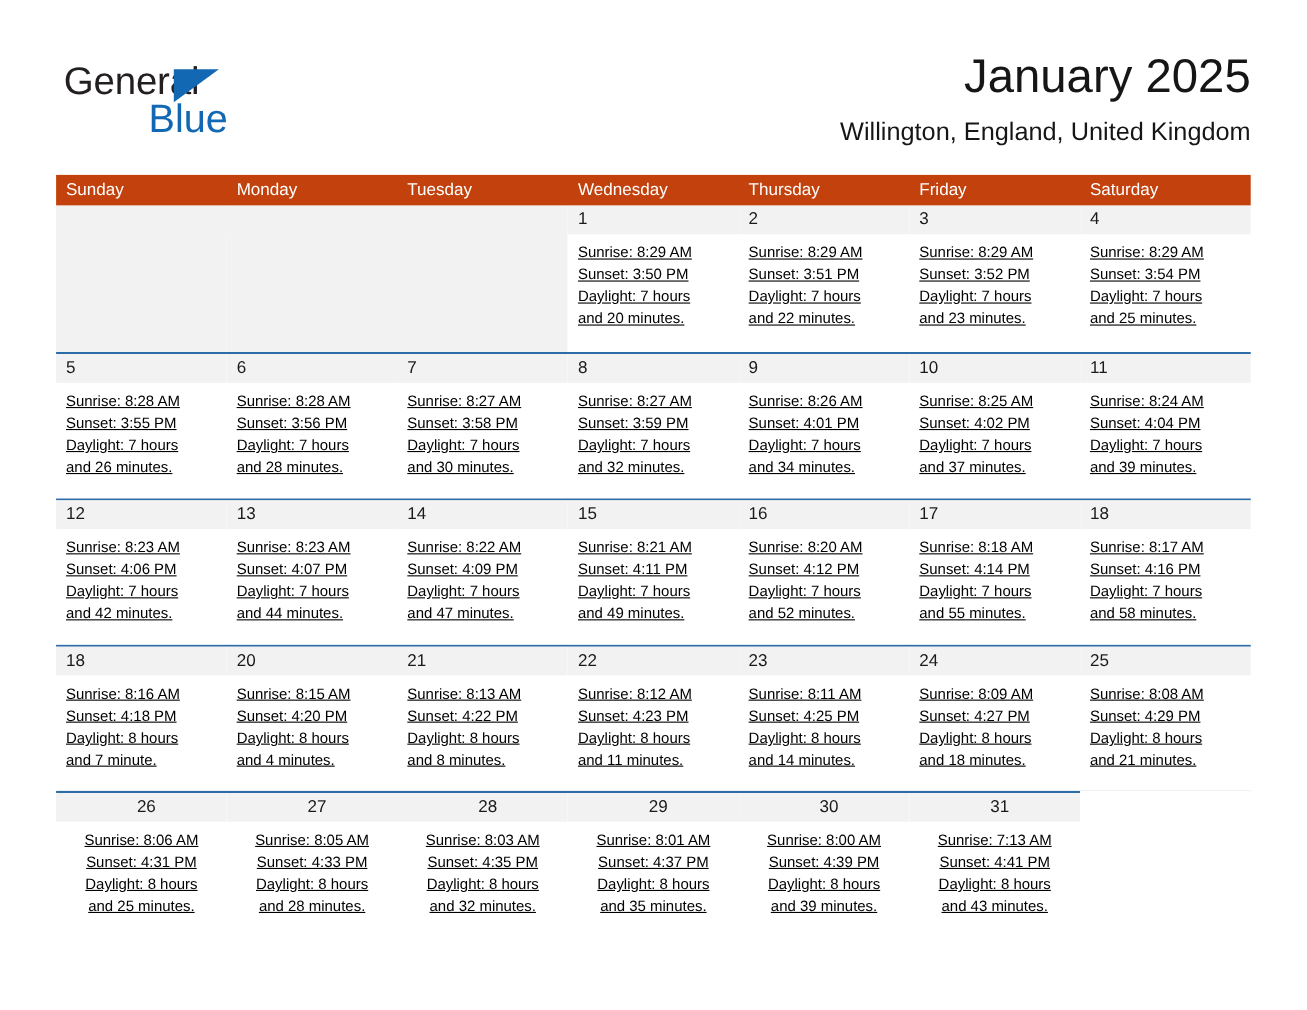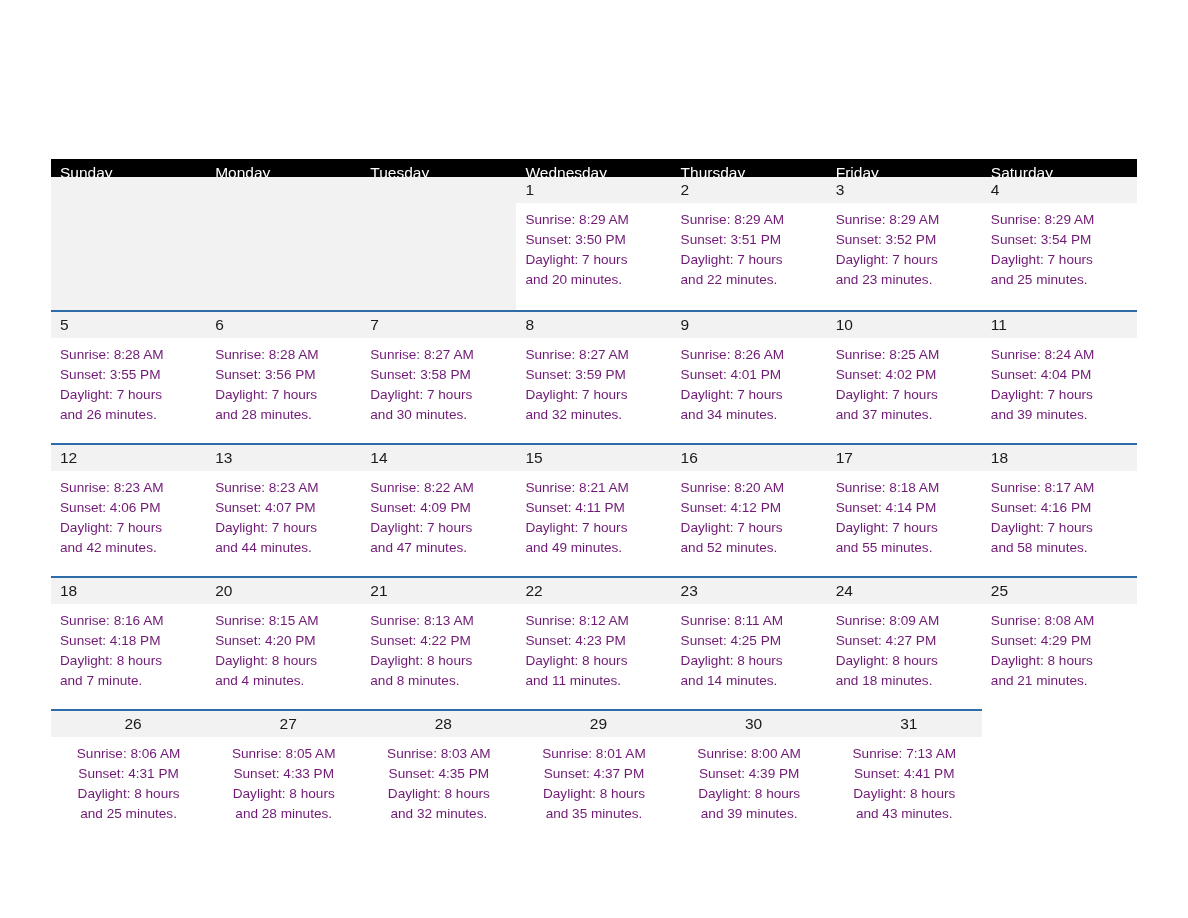--- a/index.html
+++ b/index.html
@@ -94,22 +94,22 @@
   
   .calendar {
     position: absolute;
     left: 51px;
     top: 159px;
     width: 1086px;
   }
 
   .weekday-row {
     display: flex;
-    background: #000000;
-    height: 18px;
+    background: #c2410c;
+    height: 28px;
   }
   .weekday {
     flex: 1 1 0;
     color: #ffffff;
     font-size: 15.5px;
     line-height: 28px;
     padding-left: 9px;
     box-sizing: border-box;
     white-space: nowrap;
   }
@@ -149,21 +149,22 @@
   .day-number {
     font-size: 15.5px;
     line-height: 26px;
     color: #1a1a1a;
   }
 
   .day-info {
     padding: 7px 9px 0 9px;
     font-size: 13.6px;
     line-height: 20px;
-    color: #701a75;
+    color: #000000;
+    text-decoration: underline;
   }
   .day-info div {
     white-space: nowrap;
   }
 
   
   .week-row.last {
     position: relative;
     text-align: center;
   }
@@ -177,20 +178,34 @@
   .week-row.first .day-cell.empty .day-number-band {
     background: #f2f2f2;
     height: 26px;
   }
 </style>
 </head>
 <body>
 
 <div class="page">
 
+  <div class="header">
+
+    <div class="logo">
+      <span class="logo-general">General</span>
+      <span class="logo-triangle"></span>
+      <span class="logo-blue">Blue</span>
+    </div>
+
+    <div class="title-block">
+      <h1 class="month-title">January 2025</h1>
+      <div class="location">Willington, England, United Kingdom</div>
+    </div>
+
+  </div>
 
   <div class="calendar">
 
     <div class="weekday-row">
       <div class="weekday">Sunday</div>
       <div class="weekday">Monday</div>
       <div class="weekday">Tuesday</div>
       <div class="weekday">Wednesday</div>
       <div class="weekday">Thursday</div>
       <div class="weekday">Friday</div>

